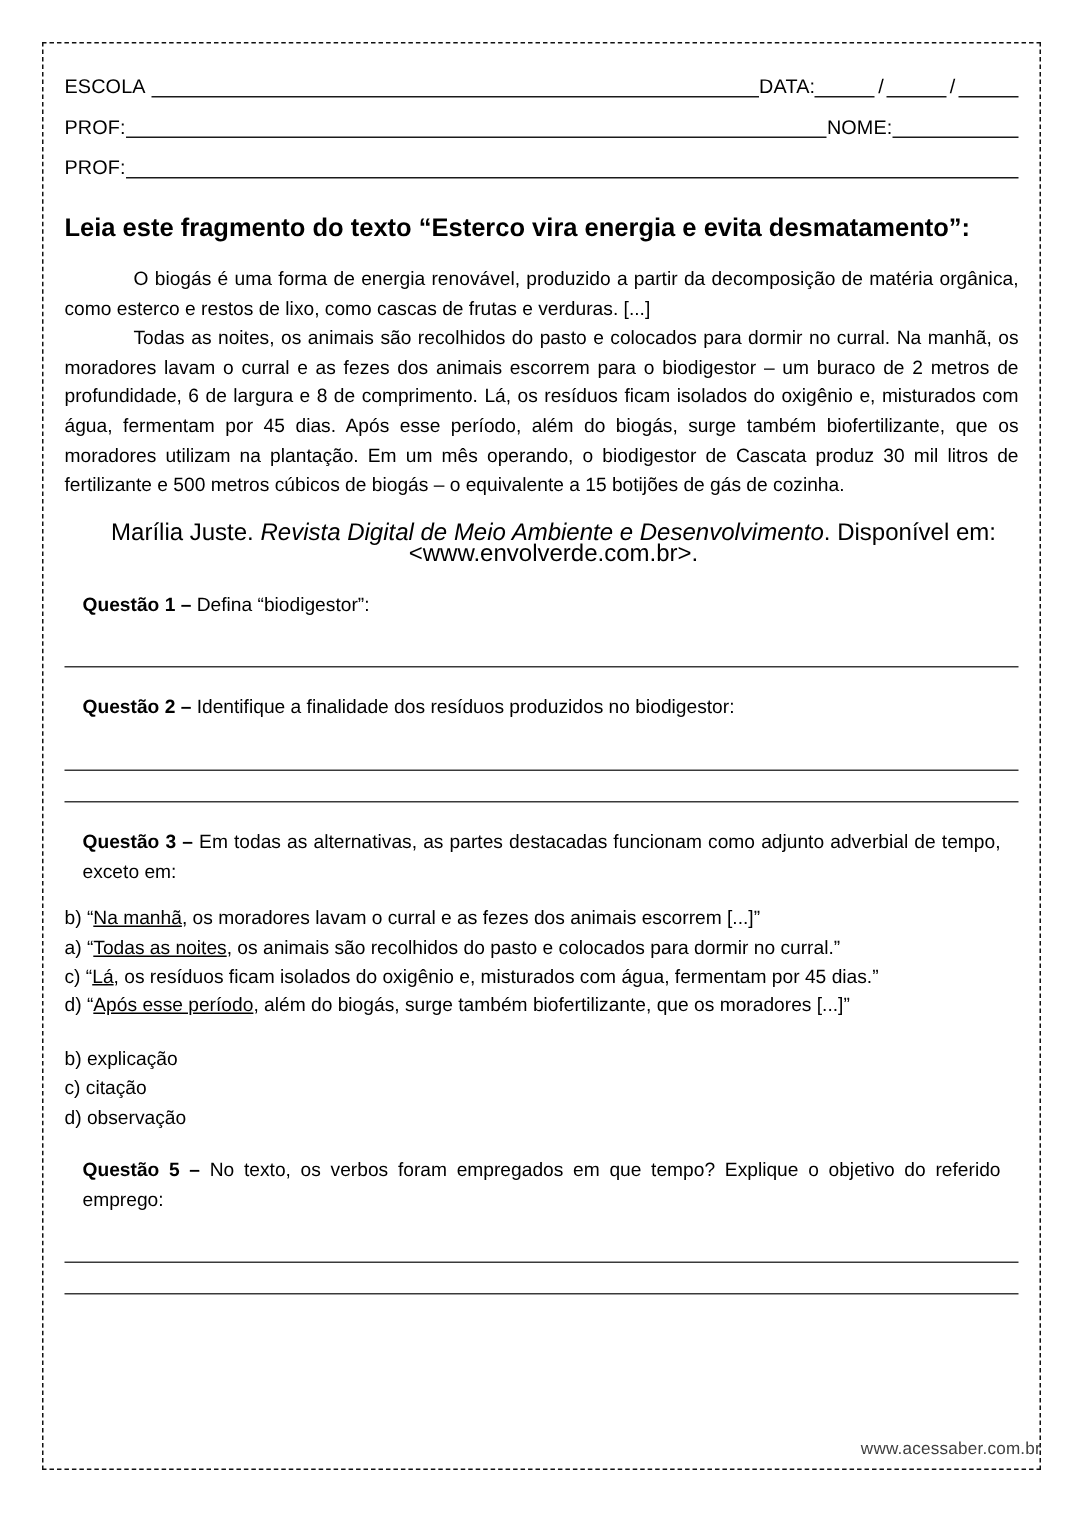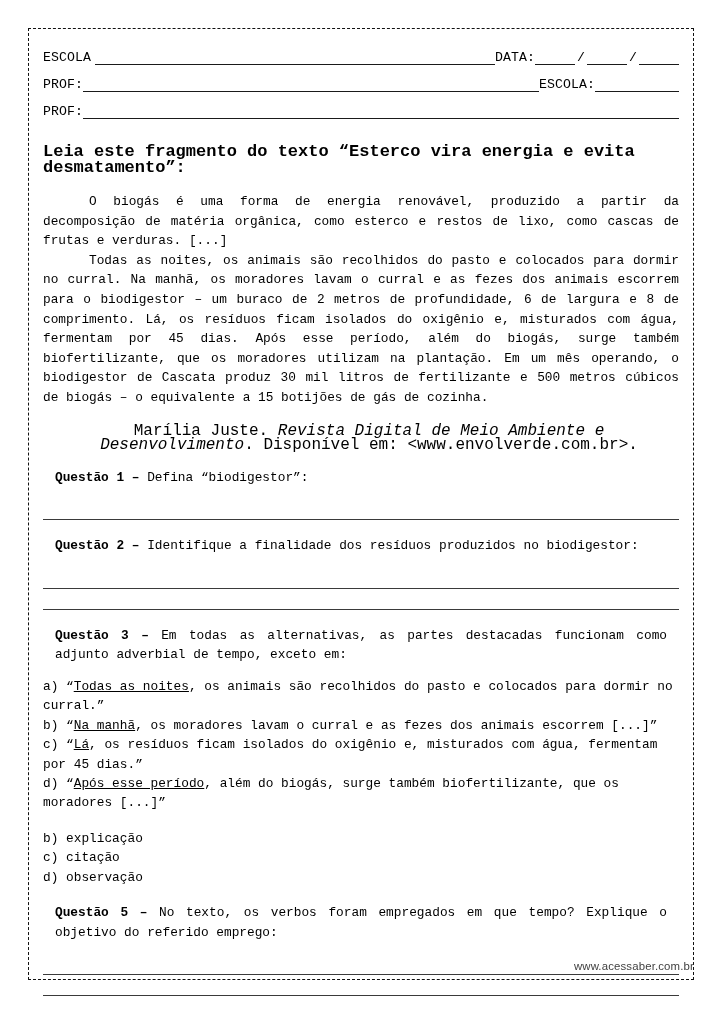--- a/index.html
+++ b/index.html
@@ -35,21 +35,20 @@
     border: 1.6px dashed #111111;
     padding: 0;
   }
 
   #frame-inner {
     position: absolute;
     left: 14px;
     top: 10px;
     right: 14px;
     bottom: 8px;
-    font-family: Liberation Mono, monospace;
   }
 
   
   .id-row {
     display: flex;
     align-items: flex-end;
     font-size: 13.2px;
     letter-spacing: 0.1px;
     height: 27px;
     white-space: nowrap;
@@ -155,21 +154,21 @@
           <span class="rule fixed-md"></span>
           <span class="slash">/</span>
           <span class="rule fixed-md"></span>
           <span class="slash">/</span>
           <span class="rule fixed-md"></span>
         </div>
 
         <div class="id-row">
           <span class="id-label">PROF:</span>
           <span class="rule"></span>
-          <span class="id-label">ESCOLA:</span>
+          <span class="id-label">NOME:</span>
           <span class="rule fixed-turma"></span>
         </div>
 
         <div class="id-row">
           <span class="id-label">PROF:</span>
           <span class="rule"></span>
         </div>
 
       </div>
 
@@ -193,22 +192,22 @@
           </div>
           <div class="question-block">
             <p class="question-text"><span class="qlabel">Questão 2 – </span><span>Identifique a finalidade dos resíduos produzidos no biodigestor:</span></p>
             <div class="answer-lines">
               <div class="answer-line"></div>
               <div class="answer-line"></div>
             </div>
           </div>
           <div class="question-block">
             <p class="question-text"><span class="qlabel">Questão 3 – </span><span>Em todas as alternativas, as partes destacadas funcionam como adjunto adverbial de tempo, exceto em:</span></p>
+            <p class="alt"><span>b) “</span><u>Na manhã</u><span>, os moradores lavam o curral e as fezes dos animais escorrem [...]”</span></p>
             <p class="alt"><span>a) “</span><u>Todas as noites</u><span>, os animais são recolhidos do pasto e colocados para dormir no curral.”</span></p>
-            <p class="alt"><span>b) “</span><u>Na manhã</u><span>, os moradores lavam o curral e as fezes dos animais escorrem [...]”</span></p>
             <p class="alt"><span>c) “</span><u>Lá</u><span>, os resíduos ficam isolados do oxigênio e, misturados com água, fermentam por 45 dias.”</span></p>
             <p class="alt"><span>d) “</span><u>Após esse período</u><span>, além do biogás, surge também biofertilizante, que os moradores [...]”</span></p>
           </div>
           <div class="question-block">
             <p class="alt"><span></span><u></u><span>b) explicação</span></p>
             <p class="alt"><span></span><u></u><span>c) citação</span></p>
             <p class="alt"><span></span><u></u><span>d) observação</span></p>
           </div>
           <div class="question-block">
             <p class="question-text"><span class="qlabel">Questão 5 – </span><span>No texto, os verbos foram empregados em que tempo? Explique o objetivo do referido emprego:</span></p>

